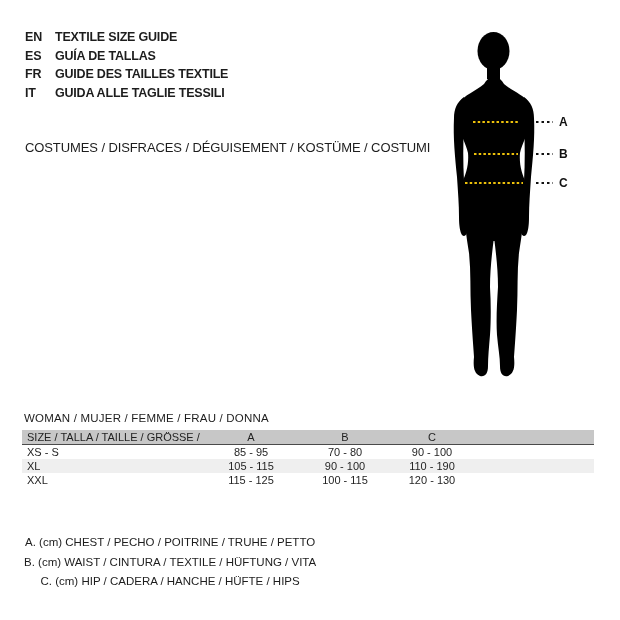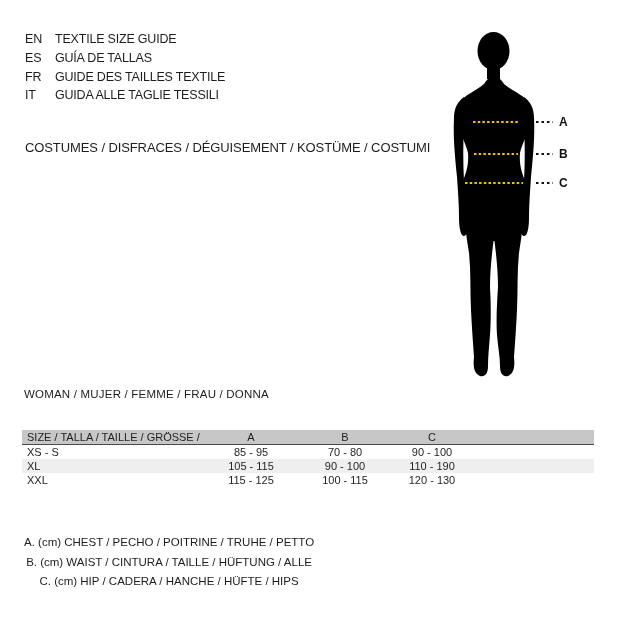--- a/index.html
+++ b/index.html
@@ -2,30 +2,30 @@
 <html><head>
 <meta charset="utf-8">
 <style>
   html,body{margin:0;padding:0;background:#fff;}
   .page{
     position:relative;width:620px;height:620px;background:#ffffff;
     font-family:"Liberation Sans",sans-serif;color:#1d1d1d;overflow:hidden;
   }
   
   .lang-block{position:absolute;left:25px;top:30px;}
-  .lang-row{display:flex;height:18.7px;align-items:center;font-size:12.5px;letter-spacing:-0.2px;}
+  .lang-row{display:flex;height:18.7px;align-items:flex-start;font-size:12.5px;letter-spacing:-0.2px;font-weight:bold;}
   .lang-code{width:30px;flex:0 0 30px;}
   
   .category-line{position:absolute;left:25px;top:140px;font-size:13px;font-weight:normal;letter-spacing:-0.1px;}
   
   .figure-wrap{position:absolute;left:440px;top:25px;width:160px;height:355px;}
   .figure-wrap svg{display:block;}
   .measure-label{font-family:"Liberation Sans",sans-serif;font-size:12px;font-weight:bold;fill:#111;}
   
-  .table-title{position:absolute;left:24px;top:388px;font-size:11.5px;letter-spacing:0.2px;}
+  .table-title{position:absolute;left:24px;top:412px;font-size:11.5px;letter-spacing:0.2px;}
   .size-table{position:absolute;left:22px;top:430px;width:572px;border-collapse:collapse;font-size:11px;color:#1f1f1f;table-layout:fixed;}
   .size-table th,.size-table td{height:14px;padding:0;line-height:14px;font-weight:normal;white-space:nowrap;overflow:hidden;}
   .size-table thead th{background:#c7c7c7;border-bottom:1.5px solid #4a4a4a;}
   .size-table .col-size{text-align:left;padding-left:5px;}
   .size-table .col-val{text-align:center;}
   .size-table tbody tr:nth-child(even){background:#efefef;}
   
   .legend-block{position:absolute;left:24px;top:533px;font-size:11.5px;text-align:center;}
   .legend-row{height:19.5px;line-height:19.5px;}
 </style>
@@ -140,17 +140,17 @@
         <td class="col-val">115 - 125</td>
         <td class="col-val">100 - 115</td>
         <td class="col-val">120 - 130</td>
         <td></td>
       </tr>
     </tbody>
   </table>
 
   <div class="legend-block">
     <div class="legend-row">A. (cm) CHEST / PECHO / POITRINE / TRUHE / PETTO</div>
-    <div class="legend-row">B. (cm) WAIST / CINTURA / TAILLE / HÜFTUNG / ALLE</div>
+    <div class="legend-row">B. (cm) WAIST / CINTURA / TEXTILE / HÜFTUNG / VITA</div>
     <div class="legend-row">C. (cm) HIP / CADERA / HANCHE / HÜFTE / HIPS</div>
   </div>
 
 </div>
 
 </body></html>

